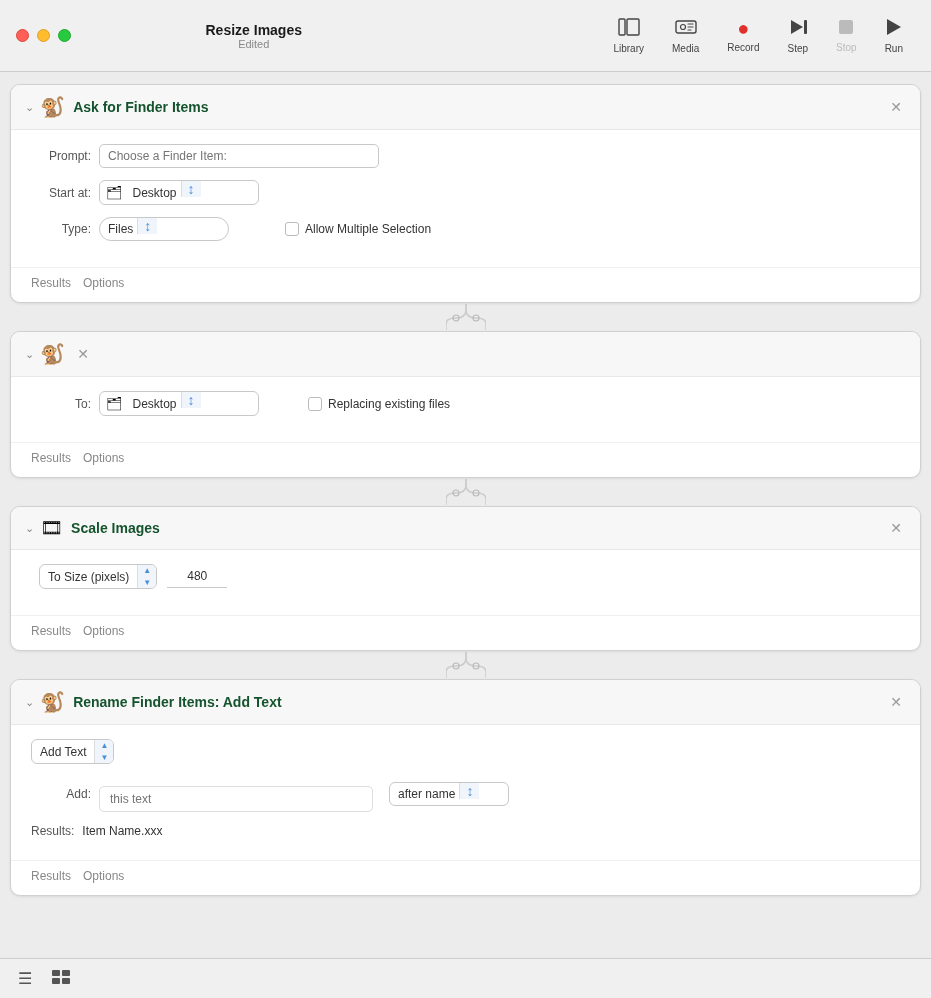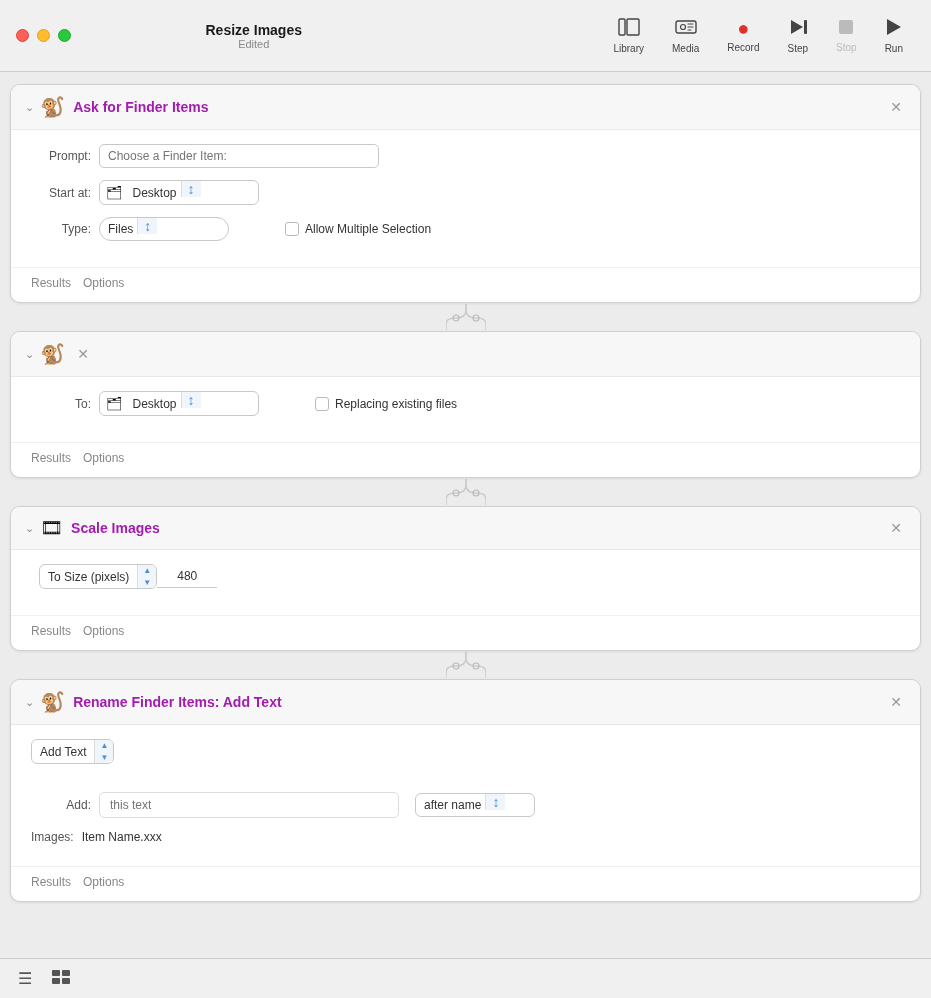--- a/index.html
+++ b/index.html
@@ -134,21 +134,21 @@
     }
 
     .card-icon {
       font-size: 20px;
       margin-right: 8px;
     }
 
     .card-title {
       font-size: 14px;
       font-weight: 600;
-      color: #a21caf;
+      color: #14532d;
       flex: 1;
     }
 
     .card-close {
       font-size: 14px;
       color: #999;
       cursor: pointer;
       padding: 2px 4px;
       border-radius: 4px;
     }
@@ -252,21 +252,21 @@
 
     .checkbox-label {
       font-size: 12px;
       color: #333;
     }
 
     
     .scale-row {
       display: flex;
       align-items: center;
-      gap: 0;
+      gap: 10px;
       margin-bottom: 12px;
       padding-left: 8px;
     }
 
     .stepper-select {
       display: flex;
       align-items: center;
       background: #fff;
       border: 1px solid #c8c8c8;
       border-radius: 6px;
@@ -310,22 +310,23 @@
     }
 
     
     .addtext-input {
       border: 1px solid #ddd;
       border-radius: 5px;
       padding: 5px 10px;
       font-size: 12px;
       color: #aaa;
       background: #fff;
-      width: 300px;
+      width: 274px;
       outline: none;
+      margin-top: 10px;
     }
 
     .example-row {
       display: flex;
       align-items: center;
       gap: 8px;
       margin-bottom: 8px;
     }
 
     .example-label {
@@ -502,21 +503,21 @@
     </div>
     <div class="card-body">
 
       <div class="form-row">
         <span class="form-label">To:</span>
         <div class="select-wrapper" style="min-width:160px;">
           <span class="select-icon">🗂</span>
           <span class="select-text">Desktop</span>
           <span class="select-arrow">↕</span>
         </div>
-        <div class="checkbox-wrapper" style="margin-left:10px;">
+        <div class="checkbox-wrapper" style="margin-left:3px;">
           <div class="checkbox"></div>
           <span class="checkbox-label">Replacing existing files</span>
         </div>
       </div>
     </div>
     <div class="card-footer">
       <button class="footer-btn">Results</button>
       <button class="footer-btn">Options</button>
     </div>
   </div>
@@ -566,41 +567,41 @@
 
   <div class="card">
     <div class="card-header">
       <span class="card-chevron">⌄</span>
       <span class="card-icon">🐒</span>
       <span class="card-title">Rename Finder Items: Add Text</span>
       <span class="card-close">✕</span>
     </div>
     <div class="card-body">
 
-      <div class="form-row" style="margin-bottom:28px;">
+      <div class="form-row" style="margin-bottom:12px;">
         <div class="stepper-select">
           <span class="stepper-text">Add Text</span>
           <div class="stepper-arrows">
             <span class="stepper-arrow-up">▲</span>
             <span class="stepper-arrow-down">▼</span>
           </div>
         </div>
       </div>
 
       <div class="form-row">
         <span class="form-label">Add:</span>
         <input class="addtext-input" type="text" placeholder="this text" style="">
         <div class="select-wrapper" style="margin-left:8px; min-width:120px;">
           <span class="select-text" style="padding-left:8px;">after name</span>
           <span class="select-arrow">↕</span>
         </div>
       </div>
 
       <div class="example-row">
-        <span class="example-label">Images:</span>
+        <span class="example-label">Results:</span>
         <span class="example-value">Item Name.xxx</span>
       </div>
     </div>
     <div class="card-footer">
       <button class="footer-btn">Results</button>
       <button class="footer-btn">Options</button>
     </div>
   </div>
 
 </div>

